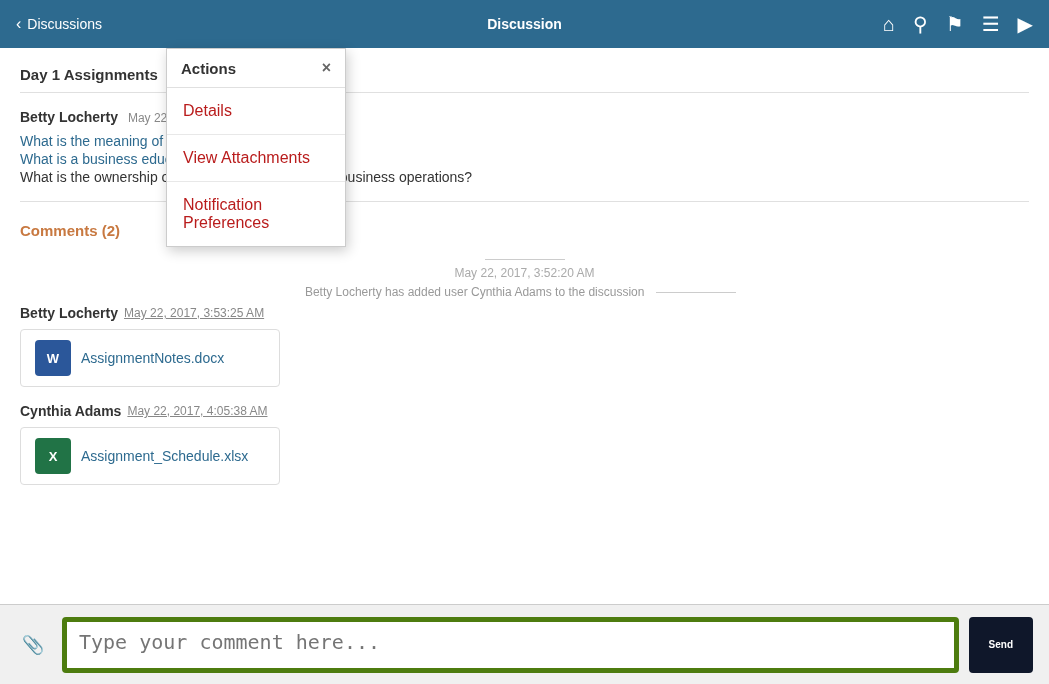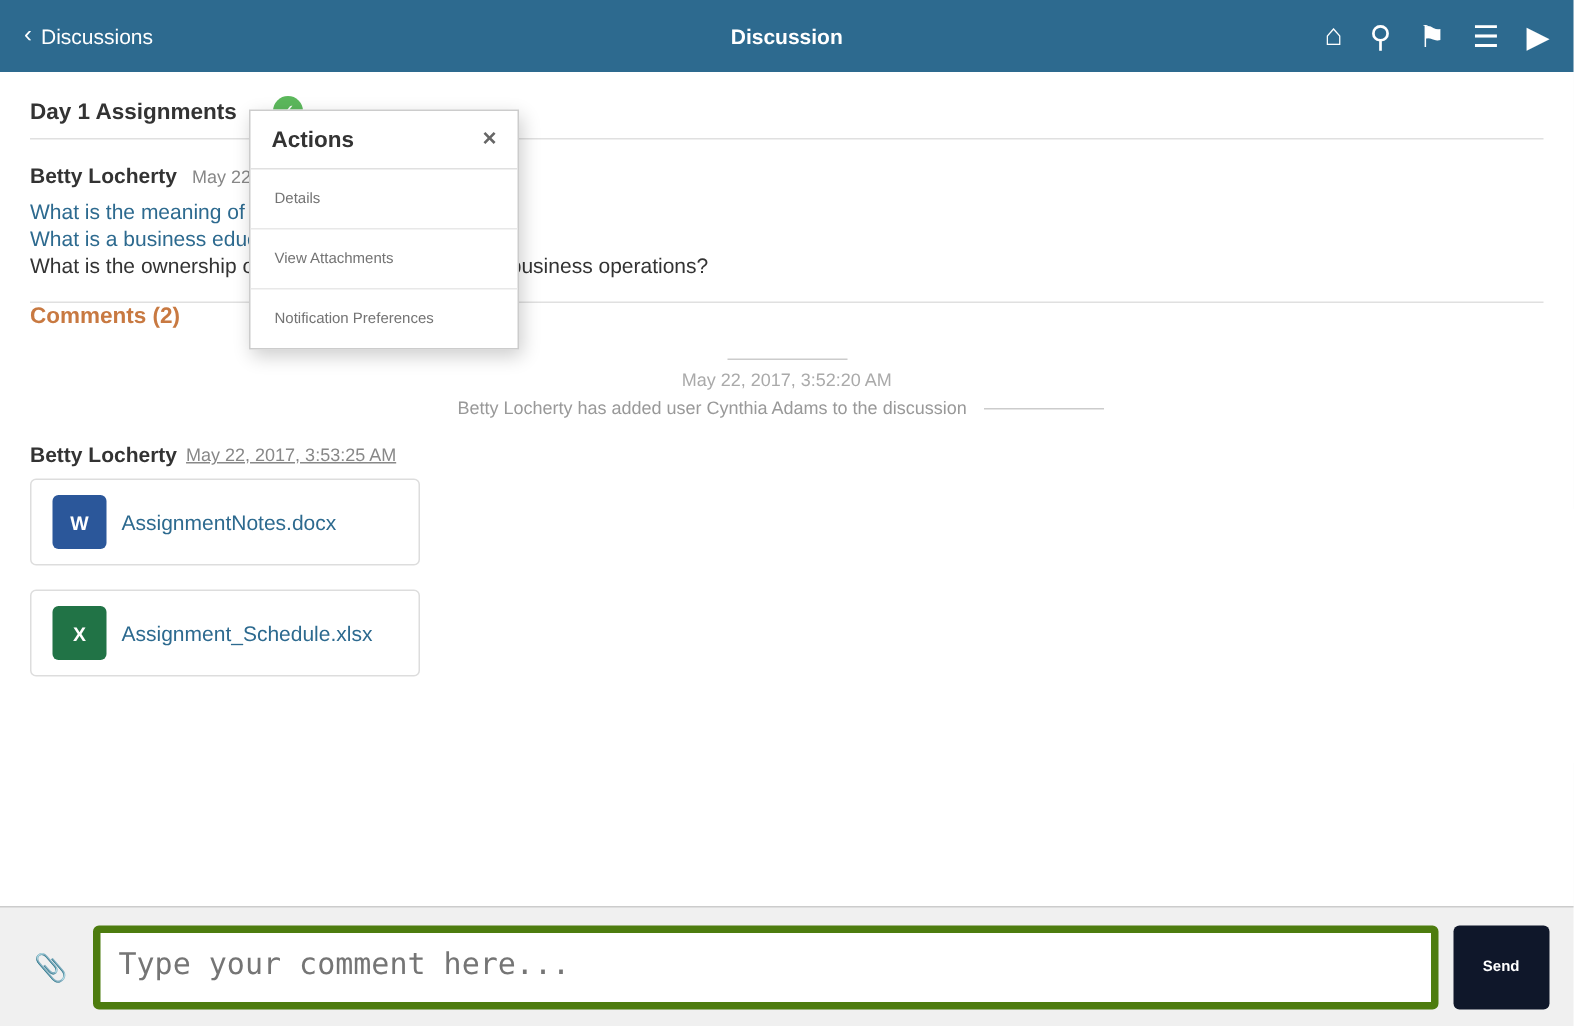--- a/index.html
+++ b/index.html
@@ -108,30 +108,30 @@
       margin-bottom: 2px;
     }
 
     
     .comments-header {
       color: #c87941;
       font-weight: bold;
       font-size: 15px;
       margin-top: 16px;
       margin-bottom: 12px;
-      padding-top: 0;
+      padding-top: 20px;
       border-top: 1px solid #e0e0e0;
     }
 
     
     .system-message {
       text-align: center;
       color: #aaa;
       font-size: 13px;
-      margin-bottom: 16px;
+      margin-bottom: 6px;
       position: relative;
     }
     .system-message::before,
     .system-message::after {
       content: '';
       display: inline-block;
       width: 80px;
       height: 1px;
       background: #ccc;
       vertical-align: middle;
@@ -261,41 +261,40 @@
     .actions-menu {
       position: absolute;
       top: 48px;
       left: 166px;
       width: 180px;
       background: white;
       border: 1px solid #ccc;
       border-radius: 0;
       box-shadow: 2px 4px 12px rgba(0,0,0,0.2);
       z-index: 100;
-      margin-top: 25px;
     }
     .actions-menu-header {
       display: flex;
       align-items: center;
       justify-content: space-between;
       padding: 10px 14px;
       border-bottom: 1px solid #e0e0e0;
       font-weight: bold;
       font-size: 15px;
       color: #333;
     }
     .actions-close {
       cursor: pointer;
       color: #666;
       font-size: 16px;
     }
     .actions-menu-item {
       padding: 14px 16px;
-      font-size: 10px;
-      color: #737373;
+      font-size: 16px;
+      color: #b91c1c;
       cursor: pointer;
       border-bottom: 1px solid #e8e8e8;
     }
     .actions-menu-item:last-child {
       border-bottom: none;
     }
 
     .chevron-left {
       font-size: 16px;
       color: white;
@@ -350,20 +349,24 @@
       <span class="comment-author">Betty Locherty</span>
       <span class="comment-date">May 22, 2017,  3:53:25 AM</span>
     </div>
     <div class="file-attachment">
       <div class="file-icon-word">W</div>
       <a class="file-name">AssignmentNotes.docx</a>
     </div>
   </div>
 
   <div class="comment-item">
+    <div class="comment-author-row">
+      <span class="comment-author">Cynthia Adams</span>
+      <span class="comment-date">May 22, 2017,  4:05:38 AM</span>
+    </div>
     <div class="file-attachment">
       <div class="file-icon-excel">X</div>
       <a class="file-name">Assignment_Schedule.xlsx</a>
     </div>
   </div>
 
 </div>
 
 <div class="actions-menu">
   <div class="actions-menu-header">

